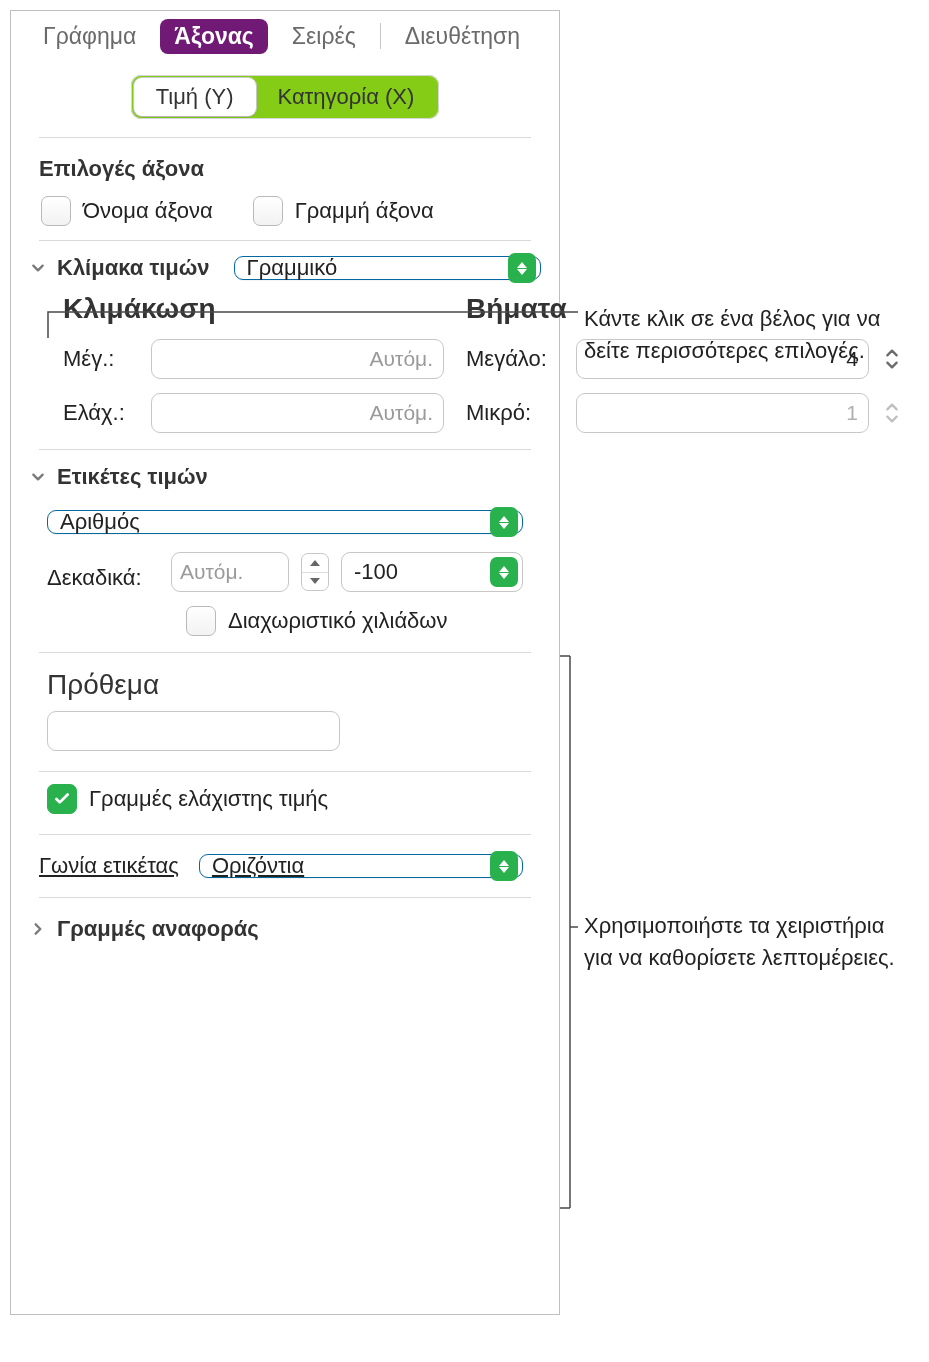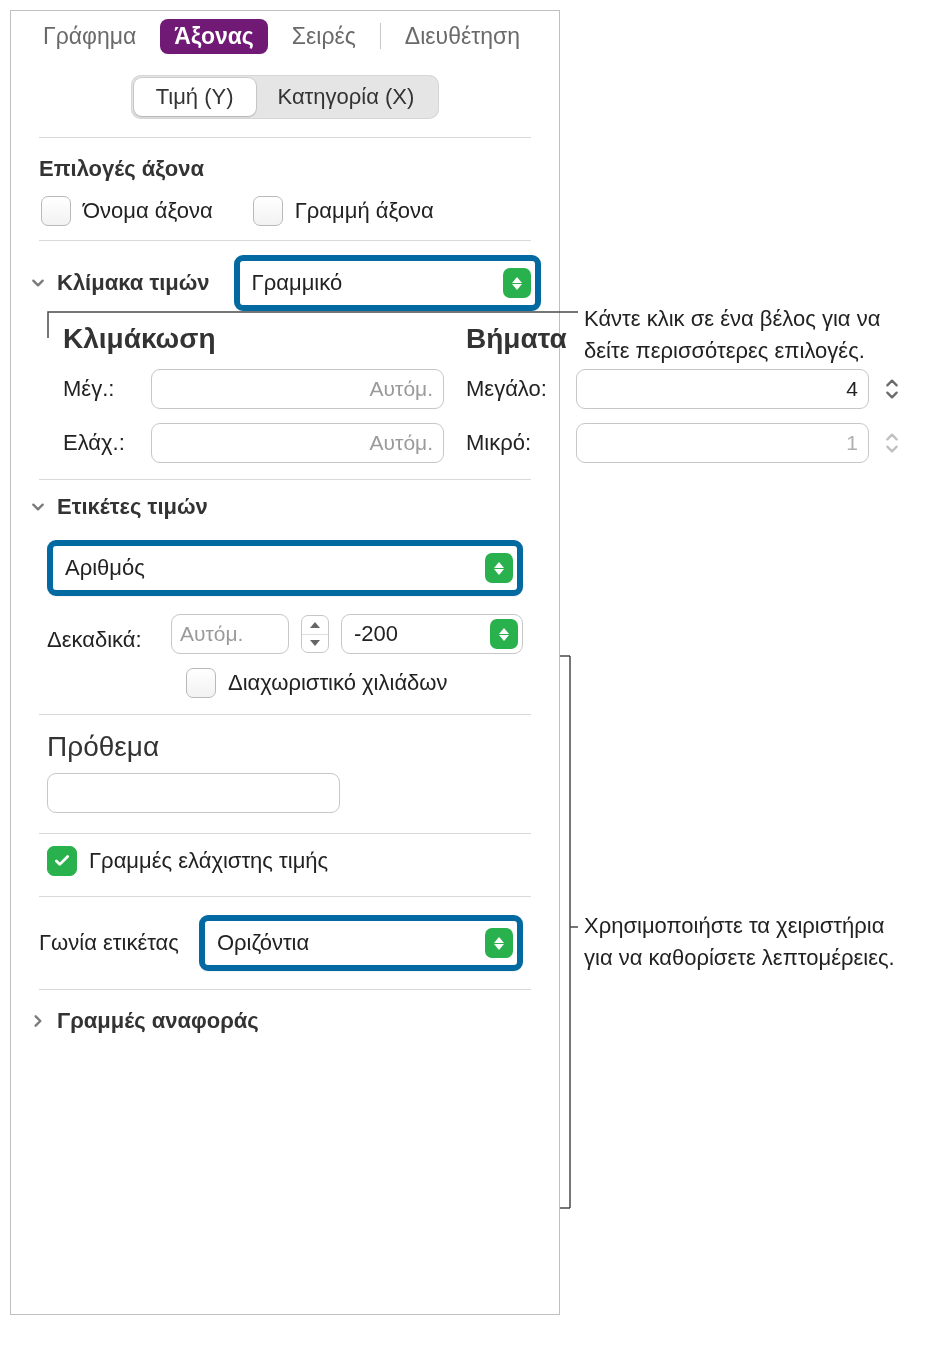--- a/index.html
+++ b/index.html
@@ -49,21 +49,21 @@
     background: #c7c7c7;
   }
   
   .seg-wrap {
     display: flex;
     justify-content: center;
     padding: 14px 0 18px;
   }
   .seg {
     display: flex;
-    background: #e5e5e5;
+    background: #84cc16;
     border-radius: 10px;
     padding: 3px;
     box-shadow: inset 0 0 0 1px #d6d6d8;
   }
   .seg-item {
     padding: 6px 22px;
     font-size: 22px;
     color: #333;
     border-radius: 8px;
     cursor: pointer;
@@ -133,23 +133,23 @@
     font-size: 22px;
     font-weight: 600;
     color: #333;
     flex: 0 0 auto;
   }
   
   .popup {
     flex: 1;
     display: flex;
     align-items: center;
-    height: 56px;
+    height: 24px;
     background: #fff;
-    border: 6px solid #0369a1;
+    border: 1px solid #0369a1;
     border-radius: 9px;
     padding: 0 4px 0 12px;
     position: relative;
     cursor: pointer;
     box-shadow: 0 1px 1px rgba(0,0,0,0.05);
   }
   .popup-text {
     flex: 1;
     font-size: 22px;
     color: #222;
@@ -275,20 +275,21 @@
   .two-col .col-head { margin-bottom: 10px; font-weight: 400; color: #333; }
   .two-col .text-input { text-align: left; }
 
   .single-chk { padding: 12px 36px 20px; }
 
   .label-angle-row {
     display: flex;
     align-items: center;
     gap: 20px;
     padding: 18px 36px 18px 28px;
+    text-decoration: underline;
   }
   .label-angle-row .fld-label { font-size: 22px; min-width: auto; flex: 0 0 auto; }
 
   .ref-row {
     display: flex;
     align-items: center;
     gap: 10px;
     padding: 18px 18px 14px;
   }
 
@@ -428,21 +429,21 @@
     <input class="mini-input" placeholder="Αυτόμ." style="">
     <div class="mini-stepper">
       <div>
           <span class="tri-up"></span>
         </div>
       <div>
           <span class="tri-down"></span>
         </div>
     </div>
     <div class="neg-popup">
-      <span class="popup-text">-200</span>
+      <span class="popup-text">-100</span>
       <span class="stepper-knob">
         <span class="tri-up"></span>
           <span class="tri-down"></span>
       </span>
     </div>
   </div>
 
   <div class="chk-alone">
     <label class="chk">
       <span class="chk-box">

